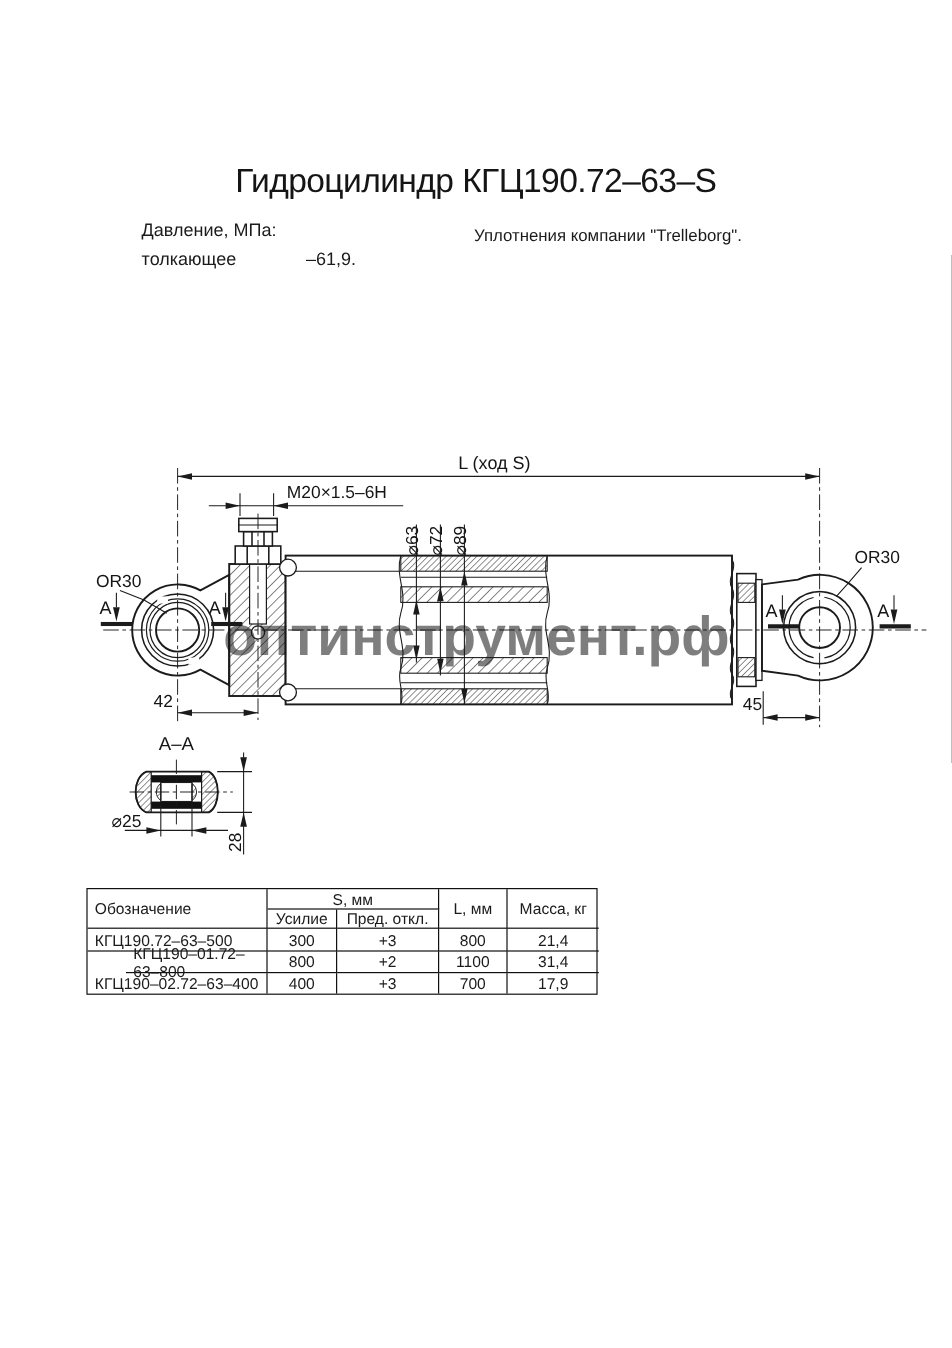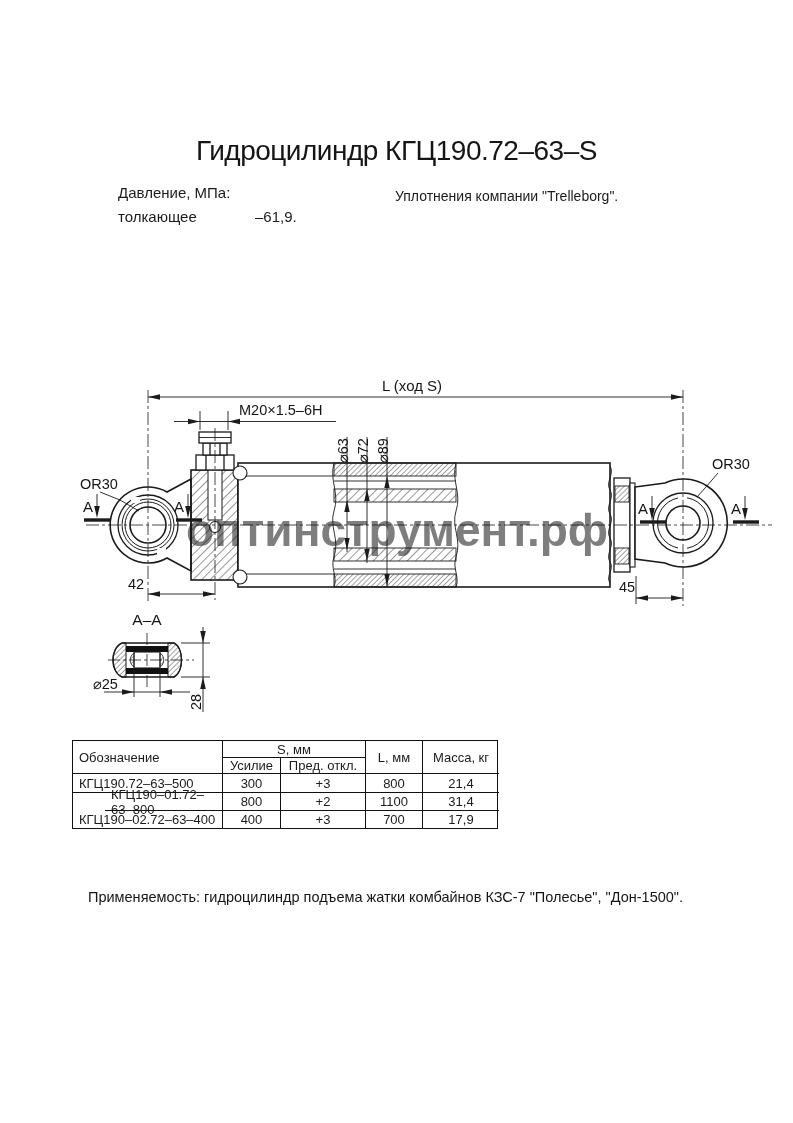--- a/index.html
+++ b/index.html
@@ -258,15 +258,14 @@
     <div class="c" style="grid-column:4;grid-row:4;">1100</div>
     <div class="c nr" style="grid-column:5;grid-row:4;">31,4</div>
 
     <div class="c left nb" style="grid-column:1;grid-row:5;">КГЦ190–02.72–63–400</div>
     <div class="c nb" style="grid-column:2;grid-row:5;">400</div>
     <div class="c nb" style="grid-column:3;grid-row:5;">+3</div>
     <div class="c nb" style="grid-column:4;grid-row:5;">700</div>
     <div class="c nr nb" style="grid-column:5;grid-row:5;">17,9</div>
   </div>
 
-  <div class="footer-note">Применяемость: гидроцилиндр подъема жатки комбайнов КЗС-7 "Полесье", "Дон-1500".</div>
 
 </div>
 
 </body></html>

